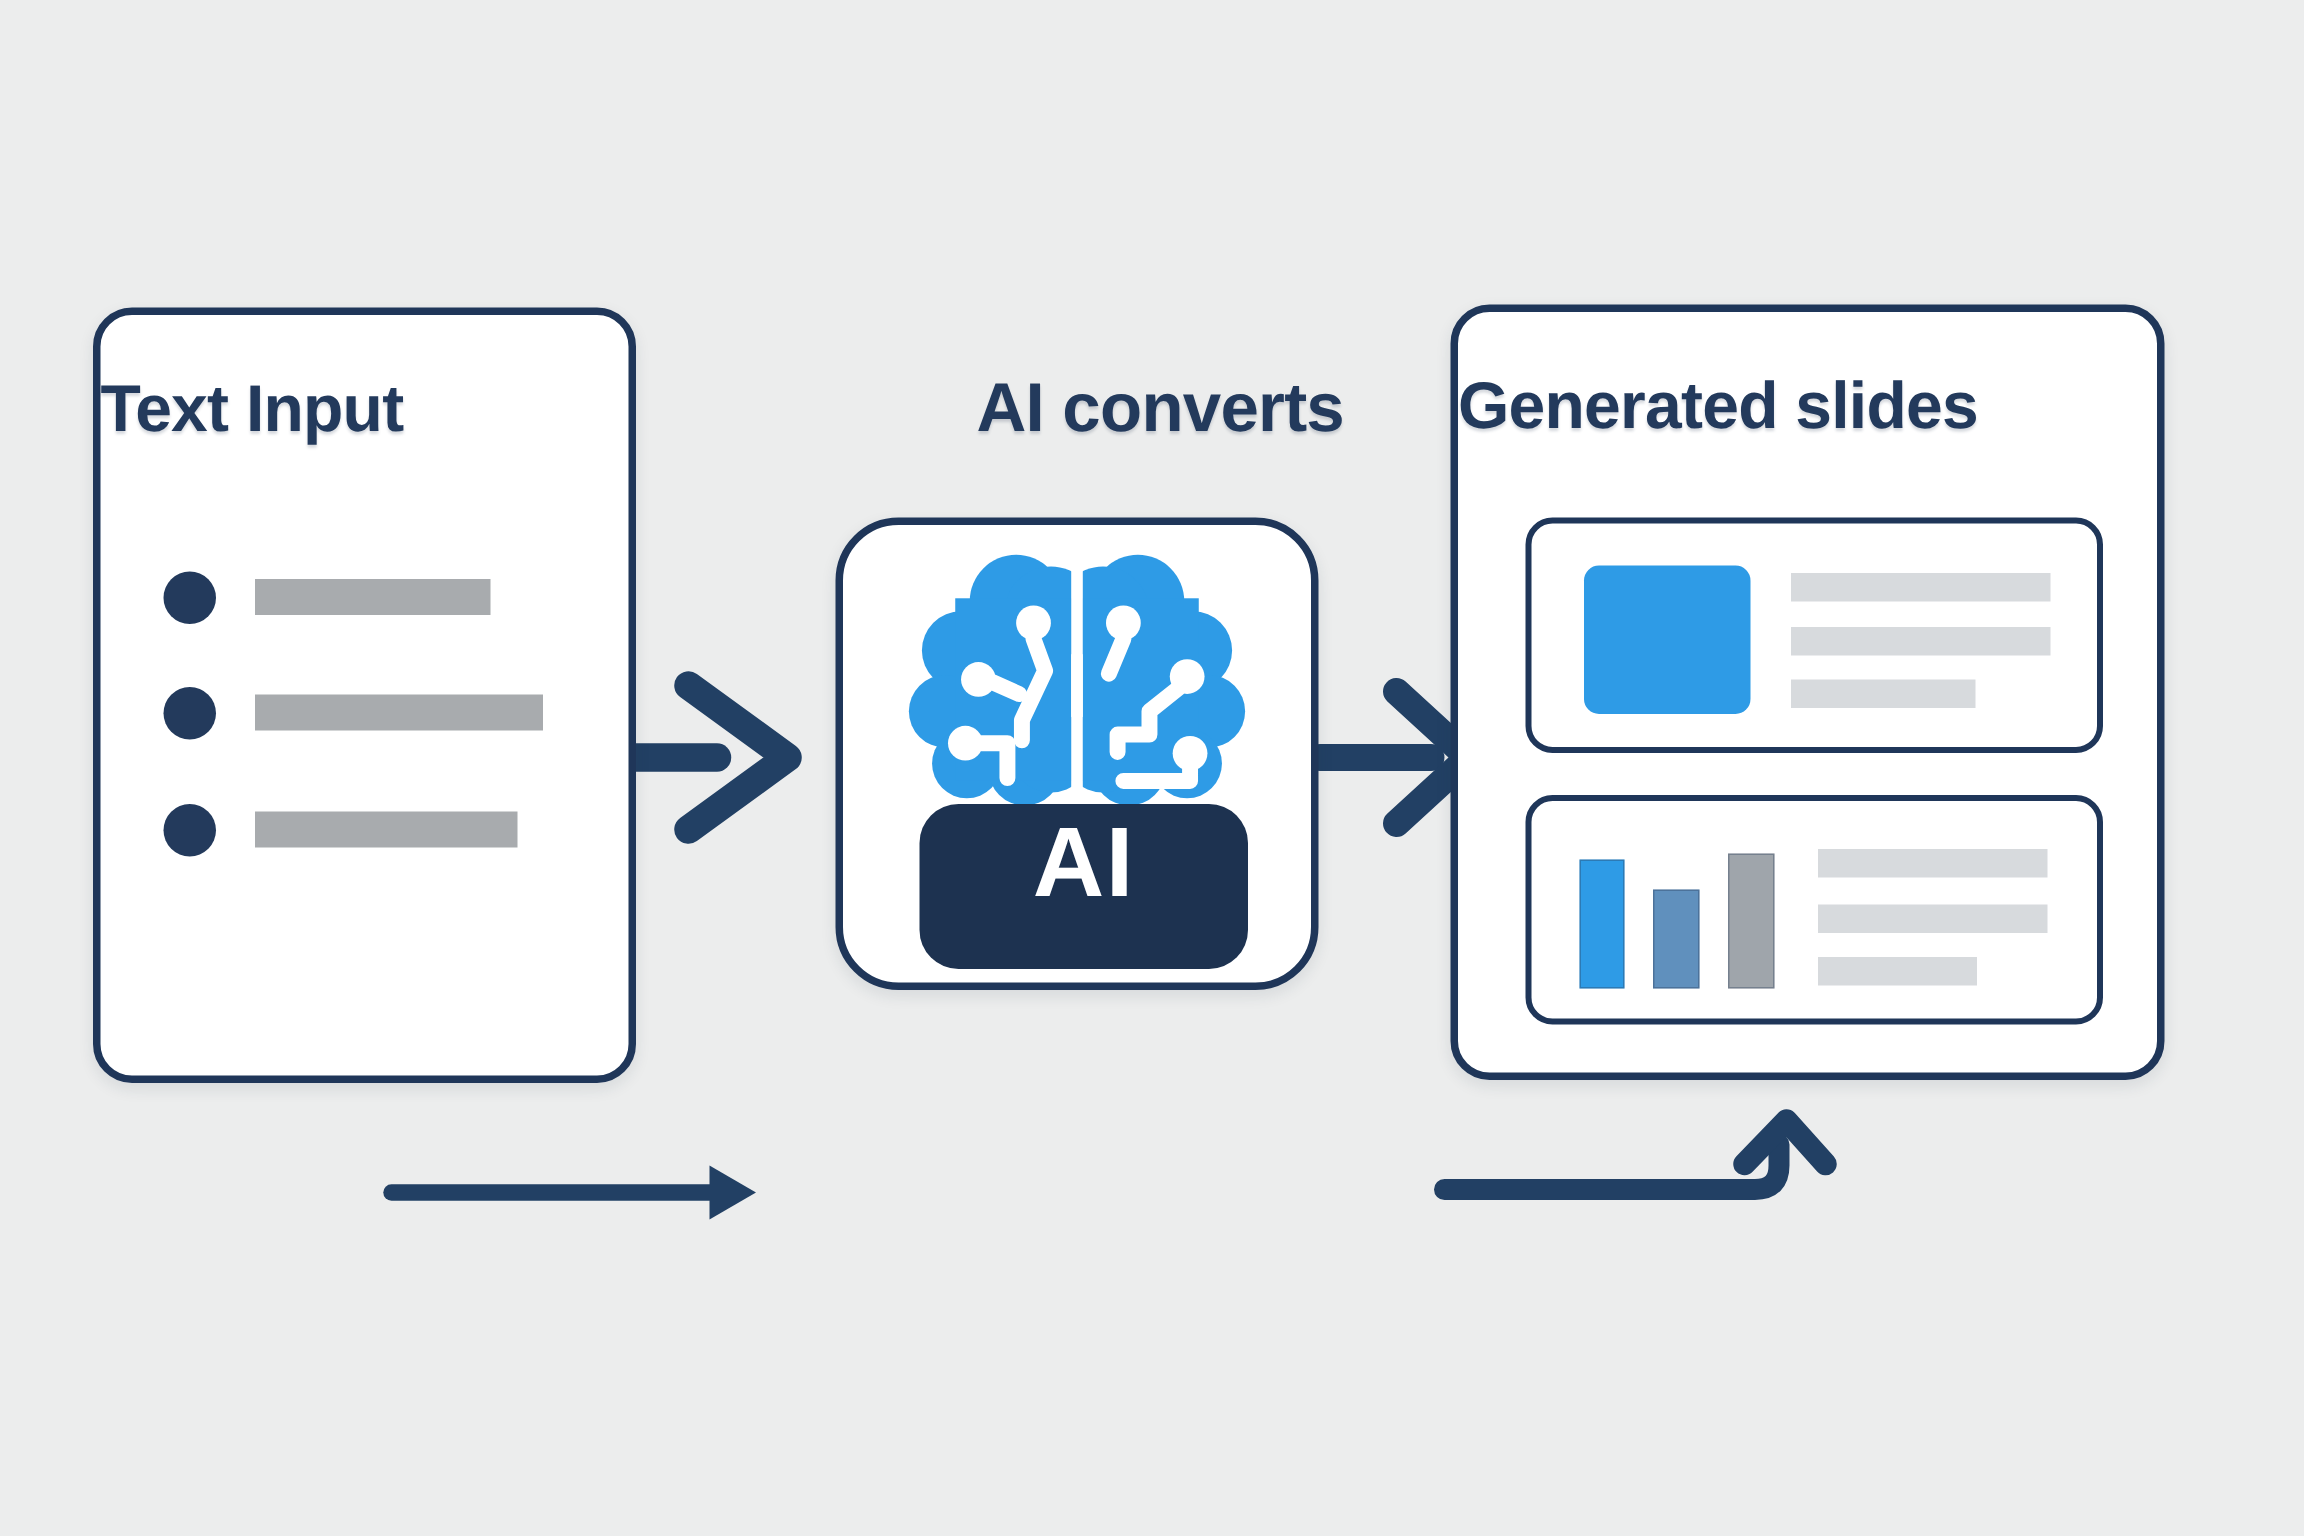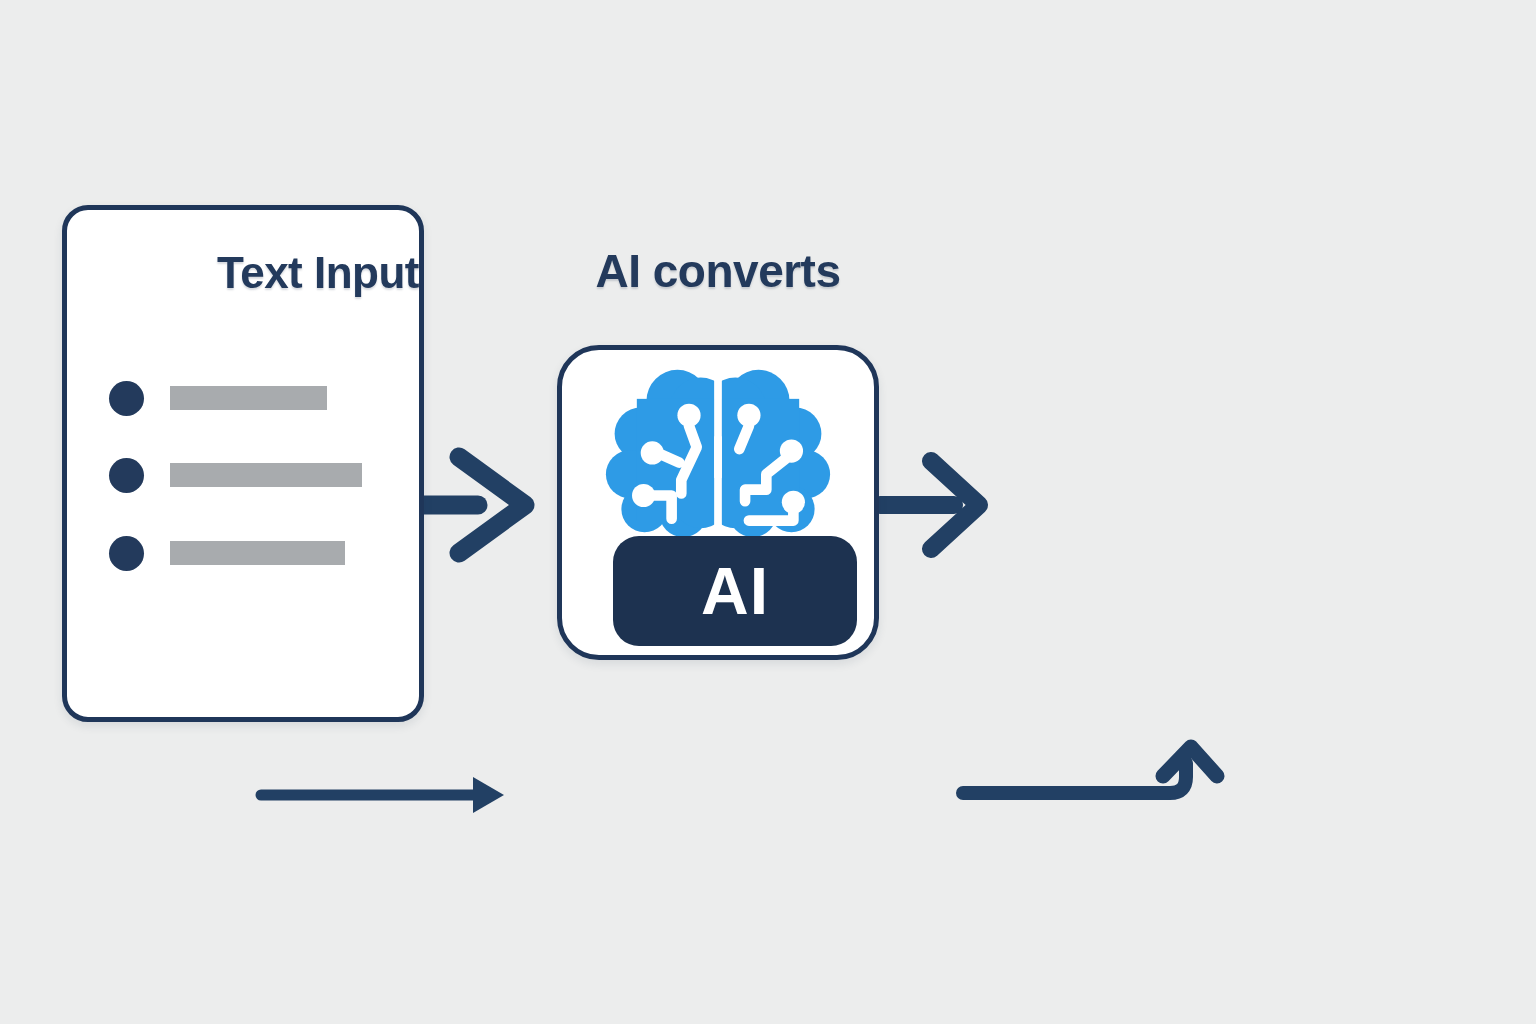--- a/index.html
+++ b/index.html
@@ -19,52 +19,52 @@
 
   .card {
     position:absolute; background:var(--white);
     border:5px solid var(--navy-border); border-radius:26px;
     box-shadow:0 4px 10px rgba(30,45,70,0.10);
   }
   .card-left  { left:62px;  top:205px; width:362px; height:517px; }
   .card-right { left:967px; top:203px; width:476px; height:517px; }
 
   .card-title {
-    width:100%; text-align:right; padding-top:38px;
+    width:100%; text-align:left; padding-top:38px;
     font-size:44px; font-weight:700; letter-spacing:-0.5px;
-    color:var(--navy-text); text-shadow:0 2px 2px rgba(30,45,70,0.18);padding-left:12px;
+    color:var(--navy-text); text-shadow:0 2px 2px rgba(30,45,70,0.18);
   }
 
   
   .bullet-dot {
     position:absolute; left:42px; width:35px; height:35px;
     border-radius:50%; background:var(--navy-text);
   }
   .bd1{top:171px} .bd2{top:248px} .bd3{top:326px}
   .bullet-bar {
     position:absolute; left:103px; height:24px; background:var(--gray-bar-dark);
   }
   .bb1{top:176px} .bb2{top:253px} .bb3{top:331px}
 
   
   .ai-label {
-    position:absolute; left:540px; top:244px; width:356px; text-align:center;
+    position:absolute; left:540px; top:244px; width:356px; text-align:right;
     font-size:46px; font-weight:700; letter-spacing:-0.5px;
     text-shadow:0 2px 2px rgba(30,45,70,0.18);
   }
   .ai-card {
     position:absolute; left:557px; top:345px; width:322px; height:315px;
     background:var(--white); border:5px solid var(--navy-border);
     border-radius:42px; box-shadow:0 4px 10px rgba(30,45,70,0.10);
   }
   .brain-svg { position:absolute; left:50%; transform:translateX(-50%); top:16px; }
   .ai-badge {
-    position:absolute; left:51px; top:186px; width:244px; height:110px;
+    position:absolute; left:51px; top:186px; width:219px; height:110px;
     background:var(--badge-navy); border-radius:26px;
-    display:flex; align-items:center; justify-content:center;
+    display:flex; justify-content:center;
     color:var(--white); font-size:66px; font-weight:800; letter-spacing:1px;
   }
 
   
   .slide {
     position:absolute; left:45px; width:385px; background:var(--white);
     border:4px solid var(--navy-border); border-radius:18px;
   }
   .slide-1 { top:137px; height:157px; }
   .slide-2 { top:322px; height:153px; }
@@ -181,15 +181,34 @@
         <circle cx="152" cy="51" r="12"></circle>
         <circle cx="196" cy="88" r="12"></circle>
         <circle cx="198" cy="141" r="12"></circle>
       </g>
     </svg>
     <div class="ai-badge">
       <span>AI</span>
     </div>
   </div>
 
+  <div class="card card-right">
+    <div class="card-title">Generated slides</div>
+
+    <div class="slide slide-1">
+      <div class="slide-image"></div>
+      <div class="s1bar s1b1" style="width: 173px;"></div>
+      <div class="s1bar s1b2" style="width: 173px;"></div>
+      <div class="s1bar s1b3" style="width: 123px;"></div>
+    </div>
+
+    <div class="slide slide-2">
+      <div class="cbar cbar-1" style="height: 86px;"></div>
+      <div class="cbar cbar-2" style="height: 66px;"></div>
+      <div class="cbar cbar-3" style="height: 90px;"></div>
+      <div class="s2bar s2b1" style="width: 153px;"></div>
+      <div class="s2bar s2b2" style="width: 153px;"></div>
+      <div class="s2bar s2b3" style="width: 106px;"></div>
+    </div>
+  </div>
 
 
 </div>
 
 </body></html>

